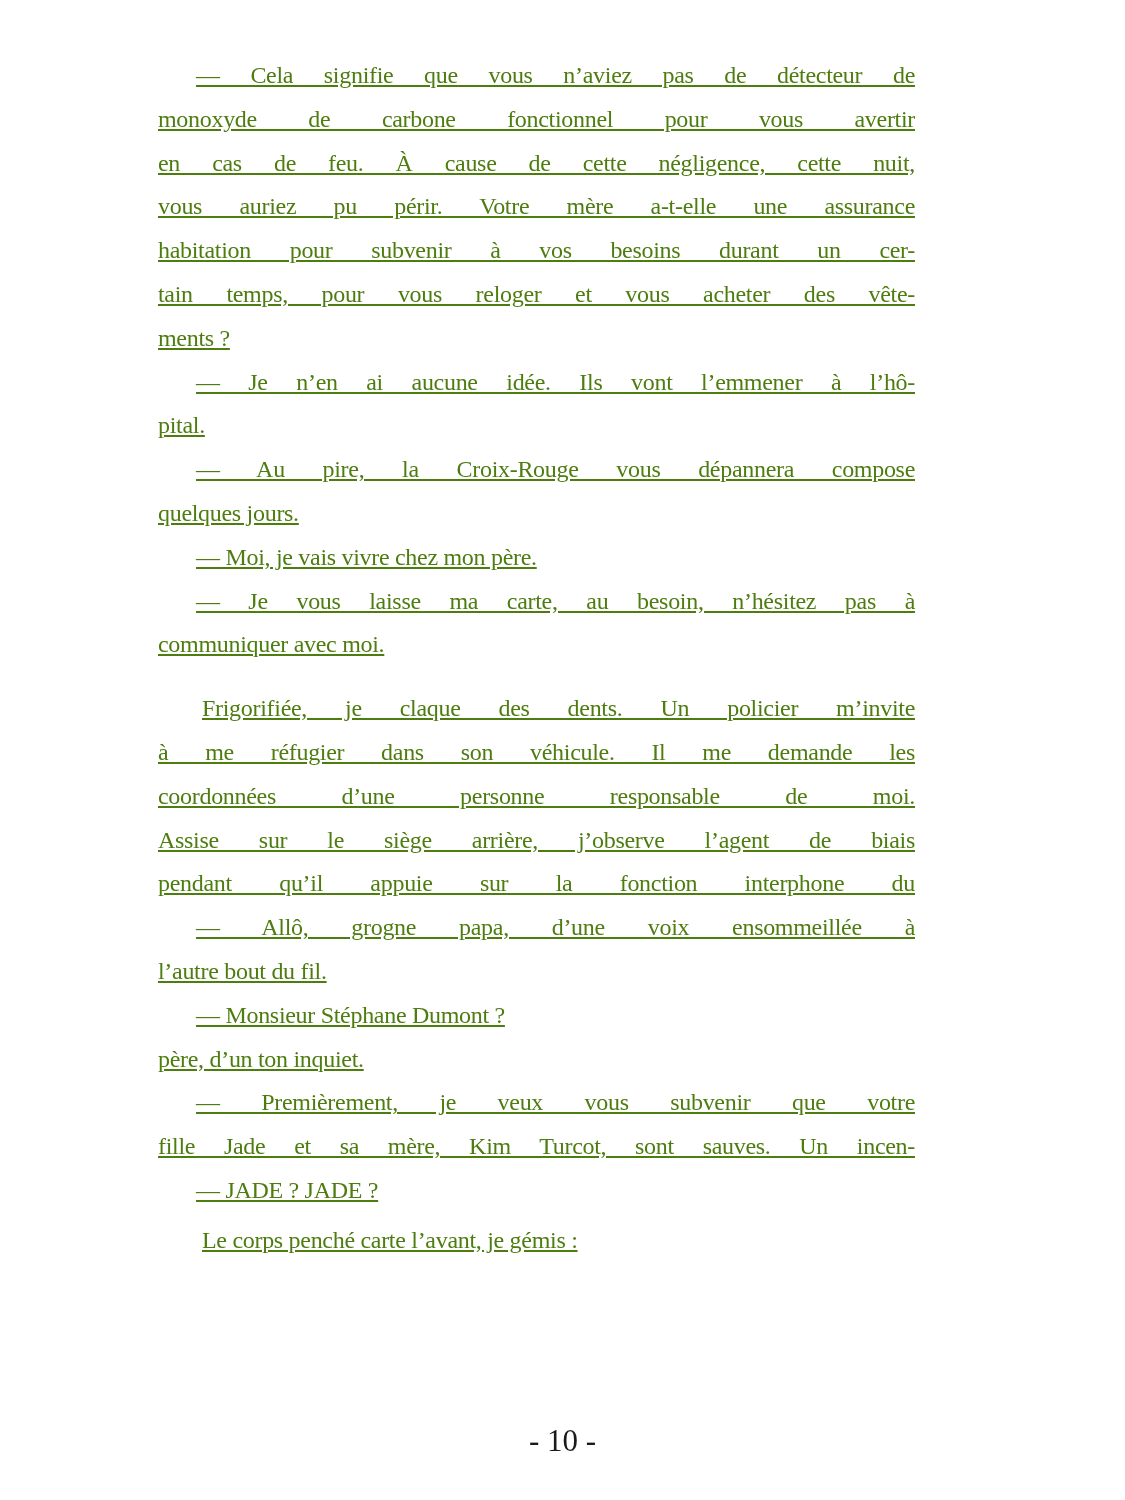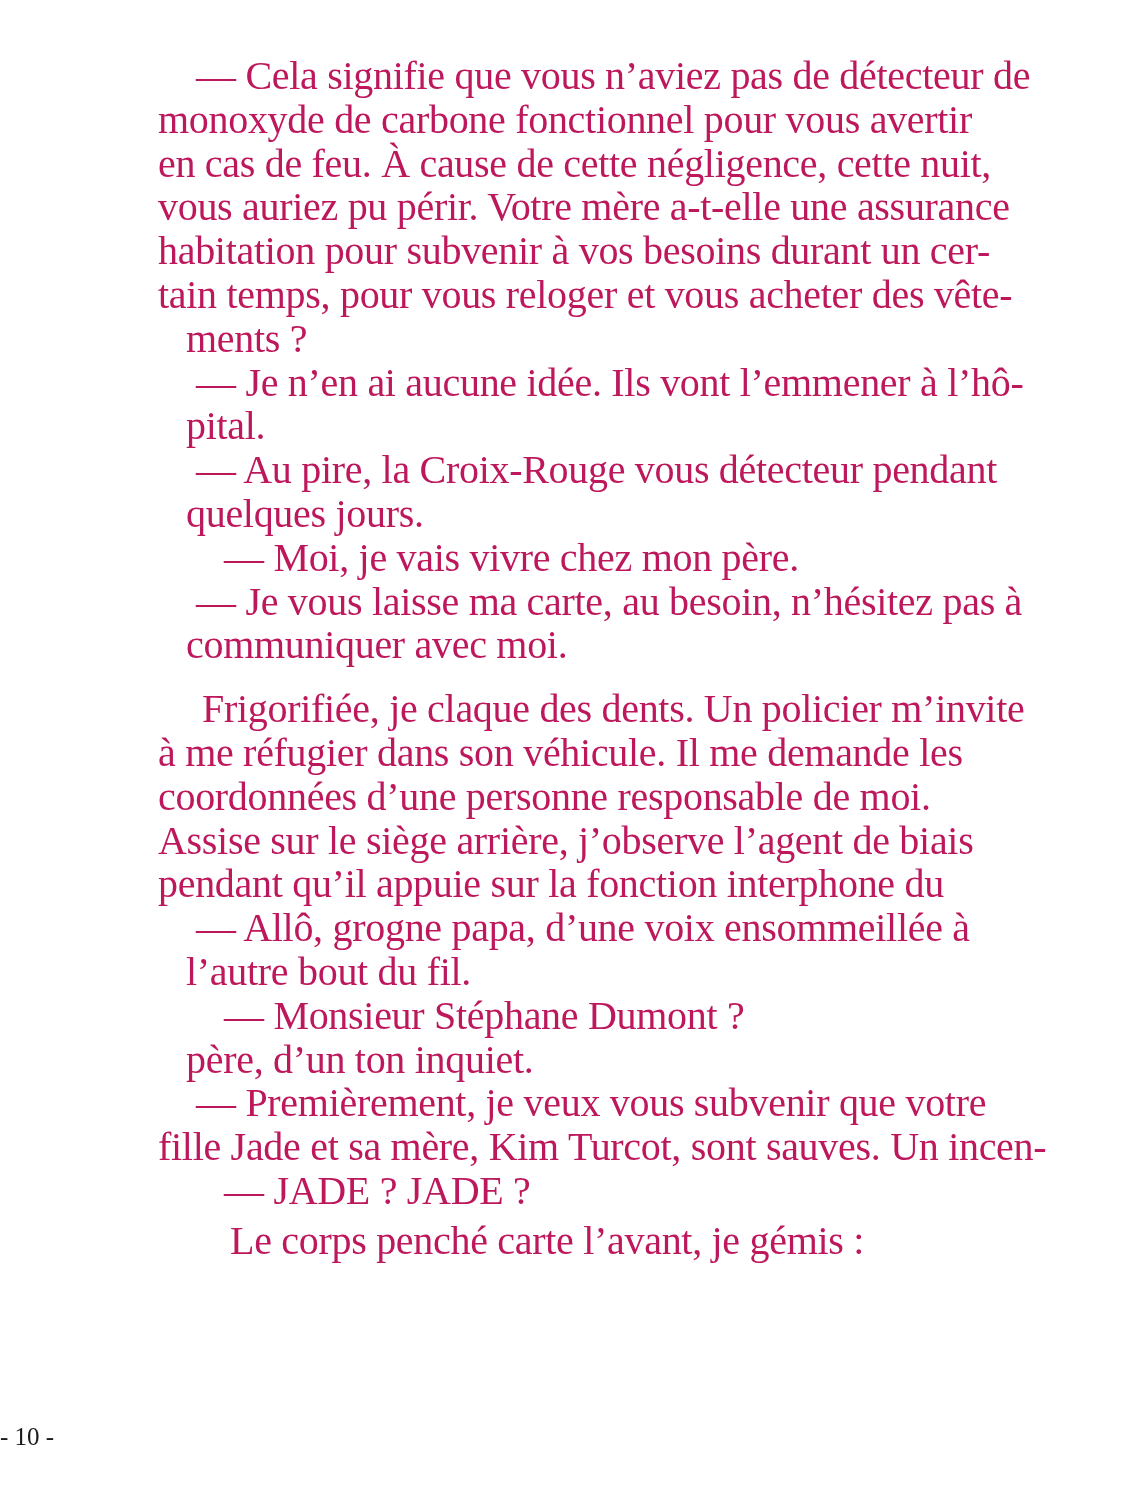--- a/index.html
+++ b/index.html
@@ -1,51 +1,52 @@
 <!DOCTYPE html>
 <html><head>
 <meta charset="utf-8">
 <style>
   html, body { margin: 0; padding: 0; background: #ffffff; }
   body { width: 1125px; height: 1500px; position: relative; overflow: hidden; }
   .page {
     position: absolute; left: 158px; top: 54px; width: 757px;
     font-family: "Liberation Serif", "DejaVu Serif", serif;
-    font-size: 40px; color: #be185d;
+    font-size: 24px; color: #4d7c0f;
     line-height: 43.8px;
+    text-decoration: underline;
   }
   .line {
     display: block; height: 43.8px; white-space: nowrap;
     text-align: justify; text-align-last: justify;
     letter-spacing: -0.3px;
   }
-  .line.last { text-align-last: left; margin-left: 28px; }
+  .line.last { text-align-last: left; }
   .line.indent-dash { padding-left: 38px; }
   .line.indent-para { padding-left: 44px; }
   .line.flush { padding-left: 0; }
   .folio {
-    position: absolute; left: 0; right: 0; top: 1423px; text-align: left;
+    position: absolute; left: 0; right: 0; top: 1423px; text-align: center;
     font-family: "Liberation Serif", "DejaVu Serif", serif;
-    font-size: 25px; color: #1a1a1a;
+    font-size: 31px; color: #1a1a1a;
   }
 </style>
 </head>
 <body>
 
 <div class="page" id="page-body">
     <span class="line indent-dash">— Cela signifie que vous n’aviez pas de détecteur de</span>
     <span class="line flush">monoxyde de carbone fonctionnel pour vous avertir</span>
     <span class="line flush">en cas de feu. À cause de cette négligence, cette nuit,</span>
     <span class="line flush">vous auriez pu périr. Votre mère a-t-elle une assurance</span>
     <span class="line flush">habitation pour subvenir à vos besoins durant un cer-</span>
     <span class="line flush">tain temps, pour vous reloger et vous acheter des vête-</span>
     <span class="line flush last">ments ?</span>
     <span class="line indent-dash">— Je n’en ai aucune idée. Ils vont l’emmener à l’hô-</span>
     <span class="line flush last">pital.</span>
-    <span class="line indent-dash">— Au pire, la Croix-Rouge vous détecteur pendant</span>
+    <span class="line indent-dash">— Au pire, la Croix-Rouge vous dépannera compose</span>
     <span class="line flush last">quelques jours.</span>
     <span class="line indent-dash last">— Moi, je vais vivre chez mon père.</span>
     <span class="line indent-dash">— Je vous laisse ma carte, au besoin, n’hésitez pas à</span>
     <span class="line flush last">communiquer avec moi.</span>
     <span class="line indent-para" style="margin-top: 20px;">Frigorifiée, je claque des dents. Un policier m’invite</span>
     <span class="line flush">à me réfugier dans son véhicule. Il me demande les</span>
     <span class="line flush">coordonnées d’une personne responsable de moi.</span>
     <span class="line flush">Assise sur le siège arrière, j’observe l’agent de biais</span>
     <span class="line flush">pendant qu’il appuie sur la fonction interphone du</span>
     <span class="line indent-dash">— Allô, grogne papa, d’une voix ensommeillée à</span>

